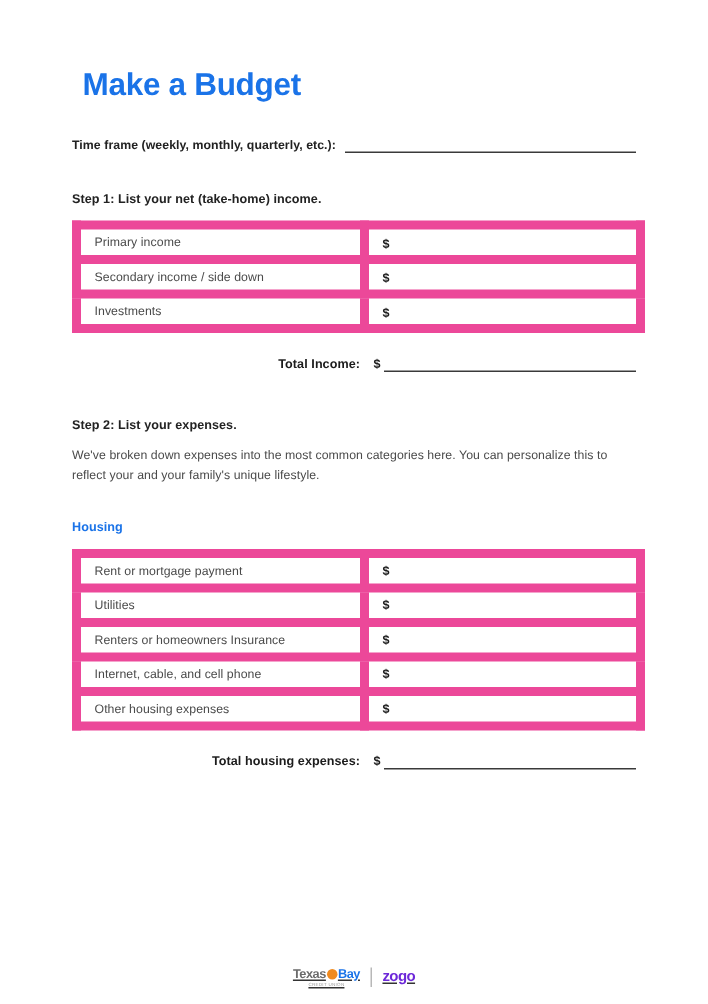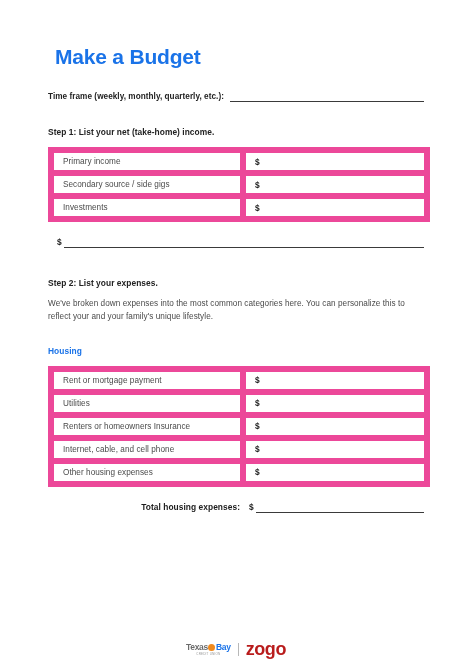--- a/index.html
+++ b/index.html
@@ -146,20 +146,21 @@
   
   .footer {
     position: absolute;
     left: 0;
     right: 0;
     bottom: 18px;
     display: flex;
     justify-content: center;
     align-items: center;
     gap: 7px;
+    text-decoration: underline;
   }
   .logo-texasbay {
     display: flex;
     flex-direction: column;
     align-items: center;
     line-height: 1;
   }
   .tb-wordmark {
     display: flex;
     align-items: baseline;
@@ -183,23 +184,23 @@
     color: #9a9a9a;
     letter-spacing: 0.2px;
     margin-top: 1.5px;
   }
   .footer-divider {
     width: 1px;
     height: 13px;
     background: #b8b8b8;
   }
   .logo-zogo {
-    font-size: 18px;
-    font-weight: bold;
-    color: #b91c1c;
+    font-size: 10px;
+    font-weight: bold;
+    color: #6d28d9;
     letter-spacing: -0.4px;
     line-height: 1;
   }
 </style>
 </head>
 <body>
 
 <div class="page">
 
   <h1 class="doc-title">Make a Budget</h1>
@@ -211,31 +212,32 @@
 
   <p class="step-heading step1-heading">Step 1: List your net (take-home) income.</p>
 
   <table class="budget-table">
     <tbody>
       <tr>
         <td class="label-cell">Primary income</td>
         <td class="amount-cell">$</td>
       </tr>
       <tr>
-        <td class="label-cell">Secondary source / side gigs</td>
+        <td class="label-cell">Secondary income / side down</td>
         <td class="amount-cell">$</td>
       </tr>
       <tr>
         <td class="label-cell">Investments</td>
         <td class="amount-cell">$</td>
       </tr>
     </tbody>
   </table>
 
   <div class="total-row">
+    <span class="total-label income">Total Income:</span>
     <span class="total-dollar">$</span>
     <span class="total-rule"></span>
   </div>
 
   <p class="step-heading step2-heading">Step 2: List your expenses.</p>
   <p class="step-body">We've broken down expenses into the most common categories here. You can personalize this to reflect your and your family's unique lifestyle.</p>
 
   <p class="section-heading">Housing</p>
 
   <table class="budget-table">

